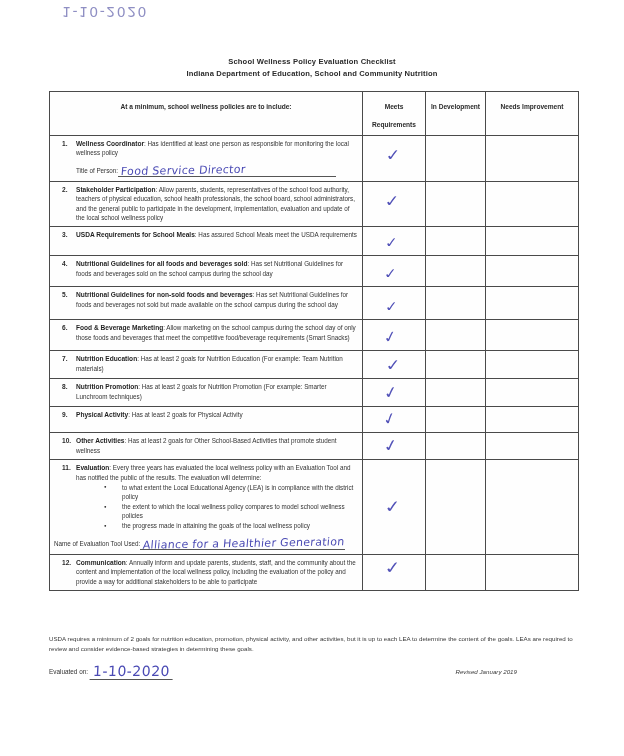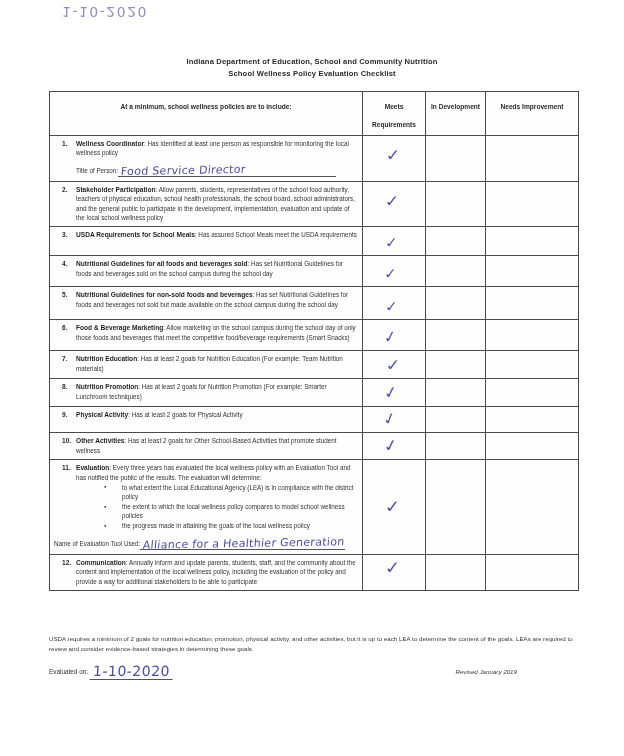--- a/index.html
+++ b/index.html
@@ -226,22 +226,22 @@
     color: #3a3a3a;
     margin-right: 62px;
   }
 </style>
 </head>
 <body>
 
 <div class="bleed-through">1-10-2020</div>
 
 <div class="title-block">
+  <div class="doc-title">School Wellness Policy Evaluation Checklist</div>
   <div class="doc-title">Indiana Department of Education, School and Community Nutrition</div>
-  <div class="doc-title">School Wellness Policy Evaluation Checklist</div>
 </div>
 
 <table class="checklist-table">
   <colgroup>
     <col class="col-desc">
       <col class="col-meets">
       <col class="col-dev">
       <col class="col-needs">
   </colgroup>
   <thead>

